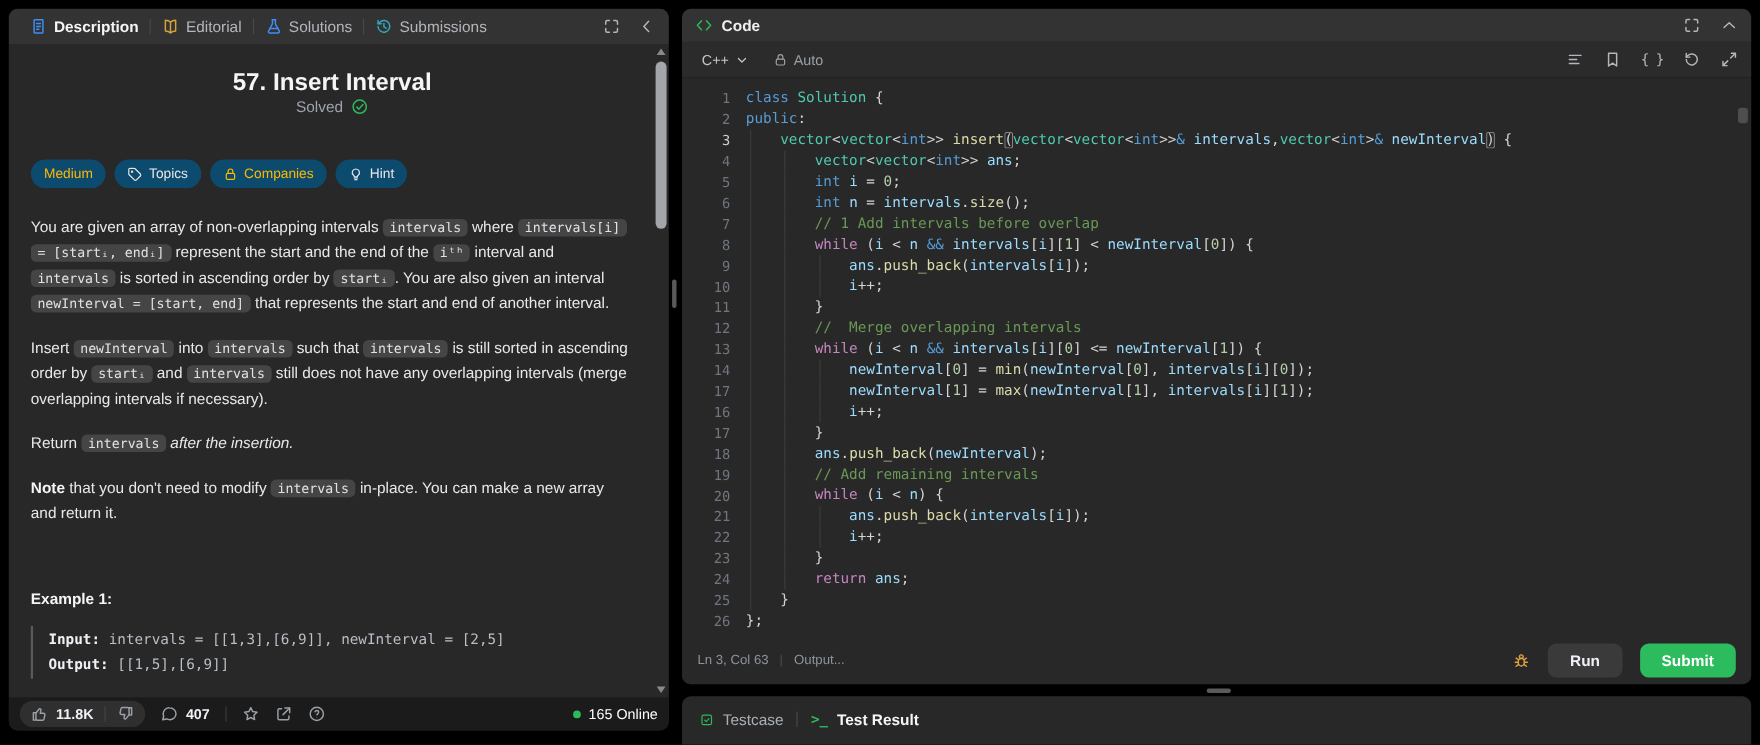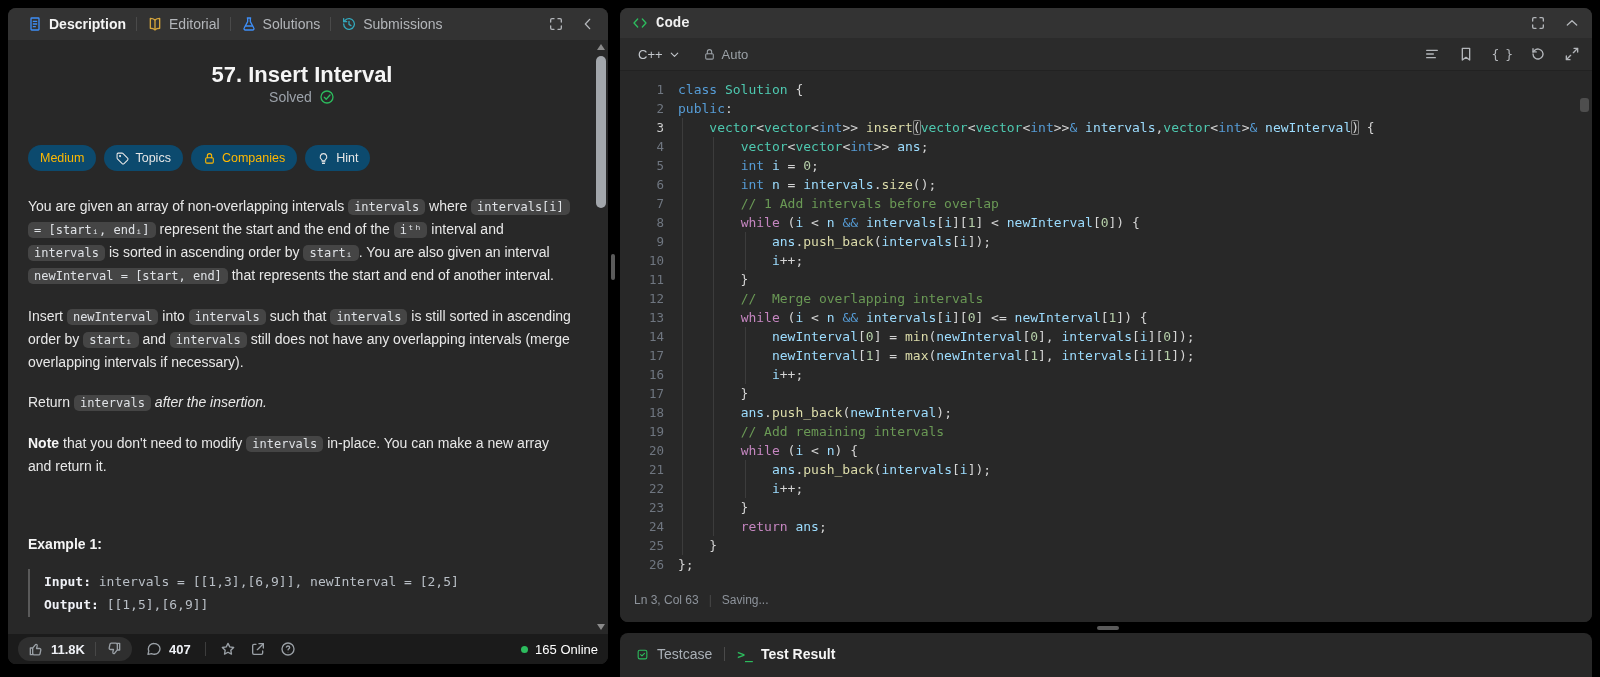--- a/index.html
+++ b/index.html
@@ -66,21 +66,21 @@
   .like-side { display:flex; align-items:center; gap:7px; padding:0 10px; height:100%; cursor:pointer;text-align:right; }
   .like-side strong { color:#eff1f6; font-weight:700; font-size:13px; }
   .like-div { width:1px; height:14px; background:#474747; }
   .f-item { display:flex; align-items:center; gap:7px; cursor:pointer; }
   .f-item strong { color:#eff1f6; font-weight:700; }
   .f-sep { width:1px; height:14px; background:#3d3d3d; }
   .online { margin-left:auto; display:flex; align-items:center; gap:7px; color:#ffffff; font-size:13px; }
   .dot { width:7px; height:7px; border-radius:50%; background:#2cbb5d; }
 
   
-  .codebar { height:30px; background:#333333; display:flex; align-items:center; padding:0 12px; gap:8px;font-family:Liberation Mono, monospace; }
+  .codebar { height:30px; background:#333333; display:flex; align-items:center; padding:0 12px; gap:8px; }
   .codebar .code-ic { color:#2cbb5d; }
   .codetitle { font-size:14px; font-weight:700; color:#f0f0f0; }
   .codebar-right { margin-left:auto; display:flex; gap:18px; color:#b3b6ba; align-items:center; }
 
   .toolbar { height:33px; background:#2b2b2b; display:flex; align-items:center; padding:0 12px; gap:16px; border-bottom:1px solid #222; }
   .lang { display:flex; align-items:center; gap:5px; background:none; border:none; color:#c3c7cc; font-size:13px; cursor:pointer; font-family:inherit; }
   .auto { display:flex; align-items:center; gap:6px; color:#9aa0a6; font-size:13px; cursor:pointer; }
   .tb-right { margin-left:auto; display:flex; gap:18px; color:#b3b6ba; align-items:center; }
   .braces-ic { font-family:"DejaVu Sans Mono", monospace; font-size:13px; color:#b3b6ba; letter-spacing:-1px; }
 
@@ -485,21 +485,32 @@
           <span class="ct"><span class="tk-pl">};</span></span>
         </div>
       </div>
     <span class="ed-scroll-thumb"></span>
   </div>
 
   <footer class="code-footer">
     <div class="status">
       <span>Ln 3, Col 63</span>
       <span class="sep">|</span>
-      <span>Saving...</span>
+      <span>Output...</span>
+    </div>
+    <div class="actions">
+      <span class="bug-ic">
+        <svg class="svgi" viewBox="0 0 24 24">
+            <circle cx="12" cy="7.5" r="2.5"></circle>
+            <ellipse cx="12" cy="15" rx="4.2" ry="5.2"></ellipse>
+            <path d="M3.8 15h4M16.2 15h4M5 9.5 8 11.5M19 9.5 16 11.5M5 20.5 8 18.3M19 20.5 16 18.3"></path>
+          </svg>
+      </span>
+      <button class="btn btn-run">Run</button>
+      <button class="btn btn-submit">Submit</button>
     </div>
   </footer>
 </section>
 
 <div class="h-grip"></div>
 
 <section class="panel testcase-panel">
   <div class="tc-bar">
     <span class="tc-tab">
       <span>

